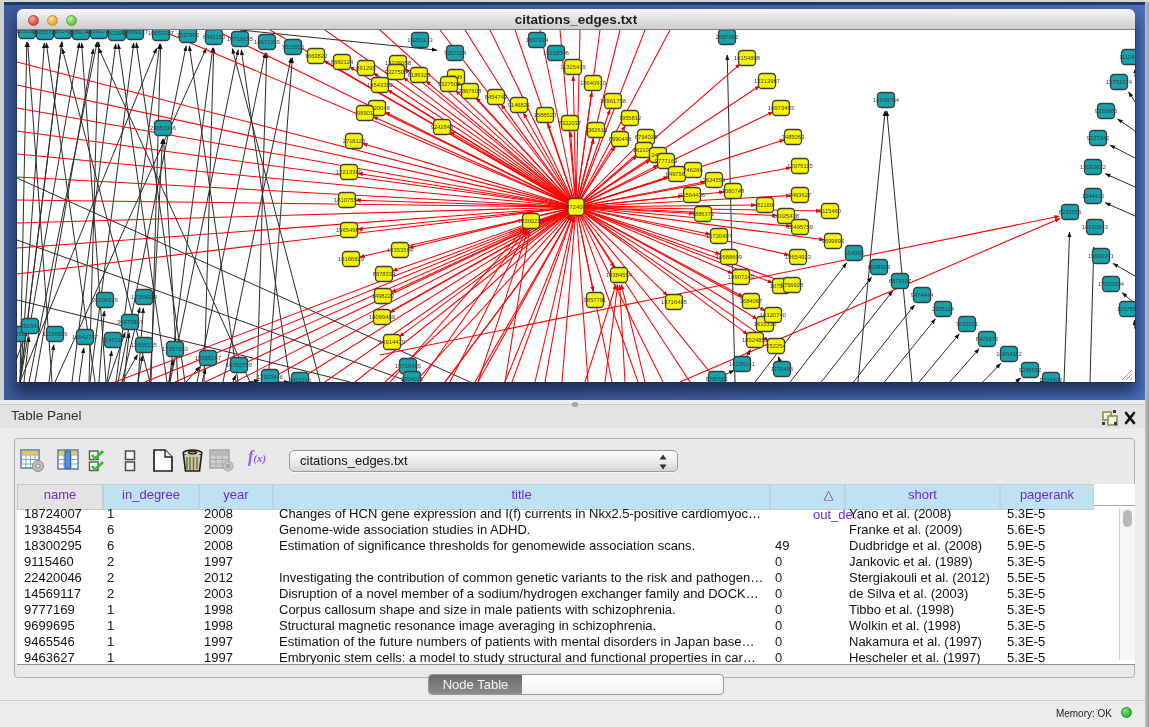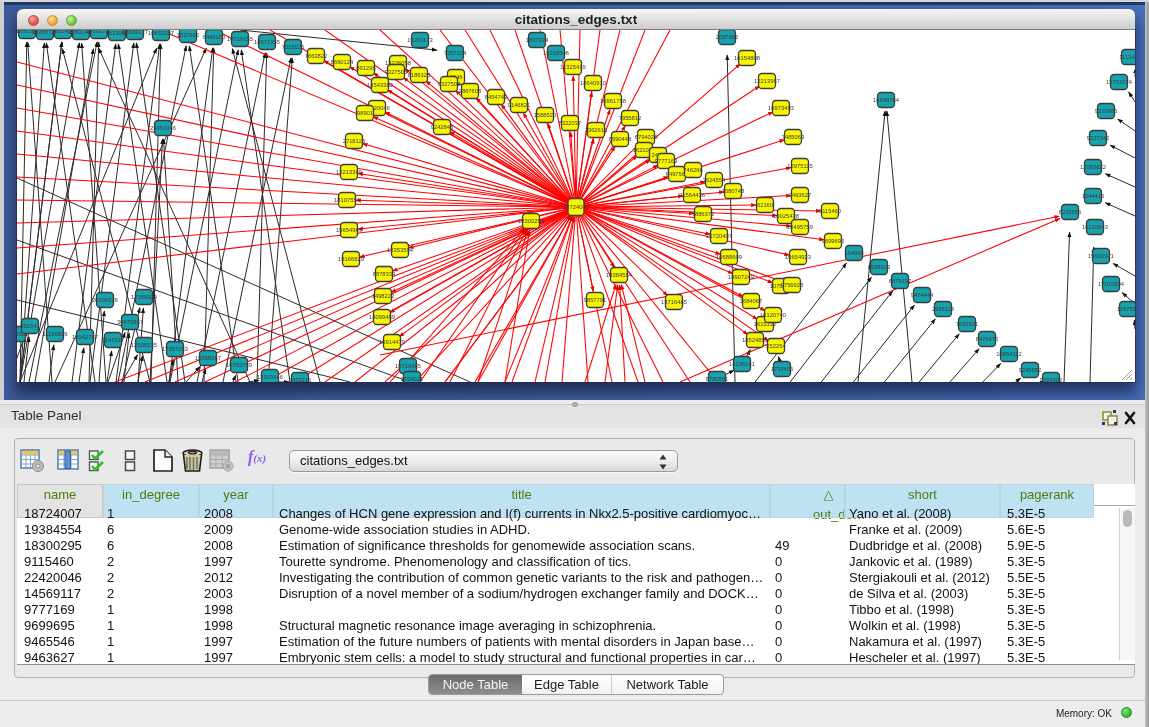--- a/index.html
+++ b/index.html
@@ -20,35 +20,35 @@
 #tpstrip { position:absolute; left:0; top:4px; width:1149px; height:25px; background:#e3e3e3; border-top:1px solid #c9c9c9; border-bottom:1px solid #e9e9e9; }
 #tptitle { position:absolute; left:11px; top:8px; font-size:13.5px; color:#2e2e2e; }
 #tpbox { position:absolute; left:14px; top:38px; width:1121px; height:240px; background:#e9e9e9; border:1px solid #b2b2b2; border-radius:4px; }
 .ticon { position:absolute; top:49px; }
 #dropdown { position:absolute; left:289px; top:50px; width:389px; height:22px; border:1px solid #9b9b9b; border-radius:5px;
   background:linear-gradient(#fdfdfd,#e9e9e9 60%,#d7d7d7); font-size:13px; color:#111; line-height:20px; padding-left:10px;
   box-shadow:0 1px 1px rgba(255,255,255,0.7); }
 #ddarr { position:absolute; right:8px; top:0; height:22px; width:12px; }
 #table { position:absolute; left:17px; top:84px; width:1118px; height:181px; background:#fff; overflow:hidden; border-bottom:1px solid #8f8f8f; }
 #thead { position:absolute; left:0px; top:0px; width:1118px; height:22px; background:#fff; border-bottom:1px solid #a6a6a6; }
-.th { position:absolute; top:0; height:34px; background:#bfe2f2; border:1px solid #ffffff; border-top:1px solid #fff;
-  font-size:13px; color:#4d7c0f; text-align:center; line-height:20px; outline:1px solid #bcd2de; outline-offset:-1px; }
+.th { position:absolute; top:0; height:26px; background:#bfe2f2; border:1px solid #ffffff; border-top:1px solid #fff;
+  font-size:13px; color:#6d28d9; text-align:center; line-height:20px; outline:1px solid #bcd2de; outline-offset:-1px; }
 .trow { position:absolute; left:0; width:1117px; height:16px; font-size:13px; color:#111; }
 .c { position:absolute; white-space:nowrap; overflow:hidden; top:0; line-height:16px; }
 .c0 { left:7px;  width:80px; }
 .c1 { left:90px; width:90px; }
 .c2 { left:187px; width:70px; }
 .c3 { left:262px; width:486px; }
 .c4 { left:758px; width:70px;margin-top:32px; }
 .c5 { left:832px; width:148px; }
 .c6 { left:990px; width:100px; }
 #sbar { position:absolute; left:1102px; top:24px; width:16px; height:152px; background:#f6f6f6; border-left:1px solid #d2d2d2; }
 #sthumb { position:absolute; left:3px; top:2px; width:9px; height:17px; border-radius:5px; background:#b9b9b9; }
 #tabbar { position:absolute; left:428px; top:274px; width:296px; height:21px; border:1px solid #9a9a9a; border-radius:4px;
-  background:linear-gradient(#ffffff,#f1f1f1); overflow:hidden; display:flex; }
+  background:linear-gradient(#ffffff,#f1f1f1); overflow:hidden; display:flex;flex-direction:column; }
 .tab { font-size:13px; color:#1d1d1d; text-align:center; line-height:20px; }
 #tab1 { width:93px; background:linear-gradient(#6a6a6a,#8f8f8f); color:#f5f5f5; }
 #tab2 { width:90px; border-right:1px solid #c9c9c9; }
 #tab3 { width:111px; }
 #status { position:absolute; left:0; top:700px; width:1149px; height:31px; background:#ececec; border-top:1px solid #cccccc;padding-left:16px; }
 #mem { position:absolute; right:37px; top:7px; font-size:10px; color:#222; }
 #memdot { position:absolute; right:17px; top:6px; width:11px; height:11px; border-radius:50%;
   background:radial-gradient(circle at 35% 30%, #7fe57f, #2db82d 70%); border:1px solid #1f8c1f; }
 </style></head>
 <body>
@@ -917,21 +917,20 @@
           <div class="c c2">2008</div>
 <div class="c c3">Estimation of significance thresholds for genomewide association scans.</div>
           <div class="c c4">0</div>
           <div class="c c5">Dudbridge et al. (2008)</div>
           <div class="c c6">5.9E-5</div>
         </div>
 <div class="trow" style="top:70px">
 <div class="c c0">9115460</div>
           <div class="c c1">2</div>
           <div class="c c2">1997</div>
-<div class="c c3">Tourette syndrome. Phenomenology and classification of tics.</div>
           <div class="c c4">0</div>
           <div class="c c5">Jankovic et al. (1989)</div>
           <div class="c c6">5.3E-5</div>
         </div>
 <div class="trow" style="top:86px">
 <div class="c c0">22420046</div>
           <div class="c c1">2</div>
           <div class="c c2">2012</div>
 <div class="c c3">Investigating the contribution of common genetic variants to the risk and pathogen…</div>
           <div class="c c4">0</div>
@@ -944,20 +943,21 @@
           <div class="c c2">2003</div>
 <div class="c c3">Disruption of a novel member of a sodium/hydrogen exchanger family and DOCK…</div>
           <div class="c c4">0</div>
           <div class="c c5">de Silva et al. (2003)</div>
           <div class="c c6">5.3E-5</div>
         </div>
 <div class="trow" style="top:118px">
 <div class="c c0">9777169</div>
           <div class="c c1">1</div>
           <div class="c c2">1998</div>
+<div class="c c3">Corpus callosum shape and size in male patients with schizophrenia.</div>
           <div class="c c4">0</div>
           <div class="c c5">Tibbo et al. (1998)</div>
           <div class="c c6">5.3E-5</div>
         </div>
 <div class="trow" style="top:134px">
 <div class="c c0">9699695</div>
           <div class="c c1">1</div>
           <div class="c c2">1998</div>
 <div class="c c3">Structural magnetic resonance image averaging in schizophrenia.</div>
           <div class="c c4">0</div>

